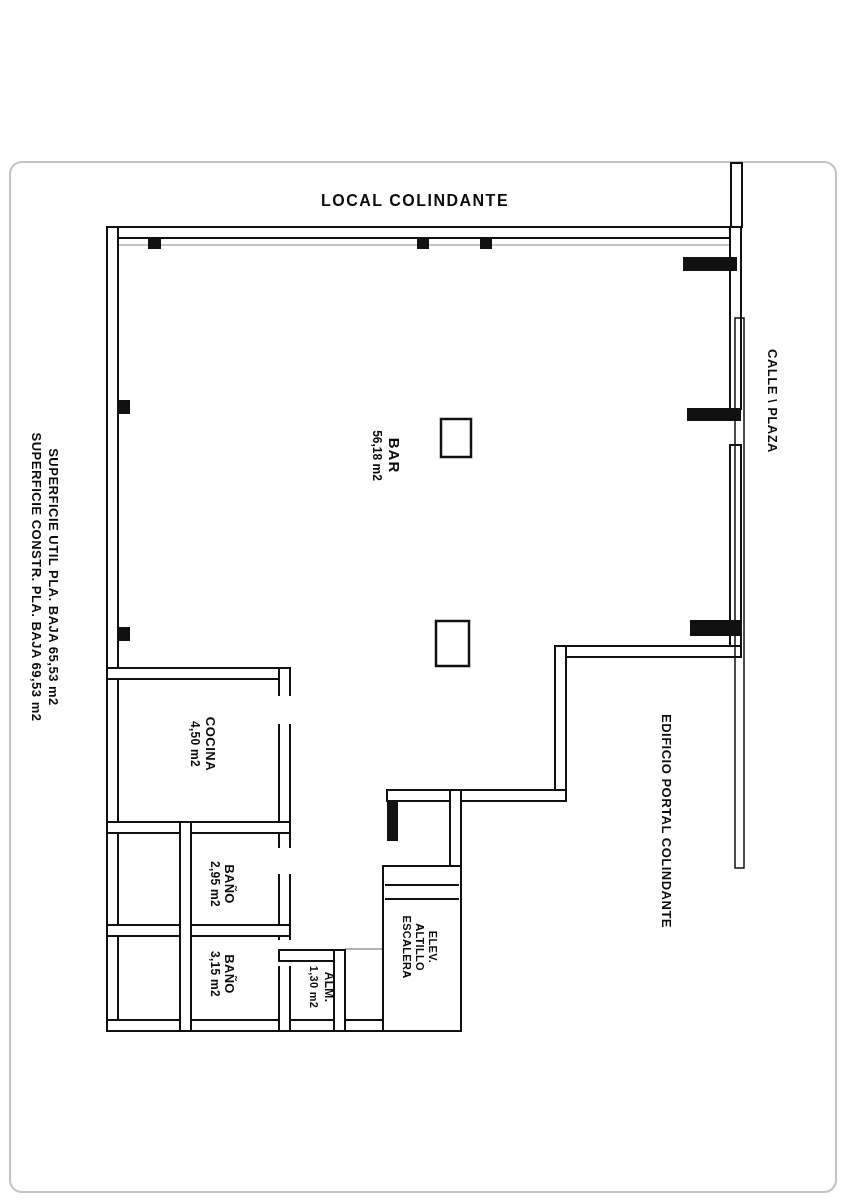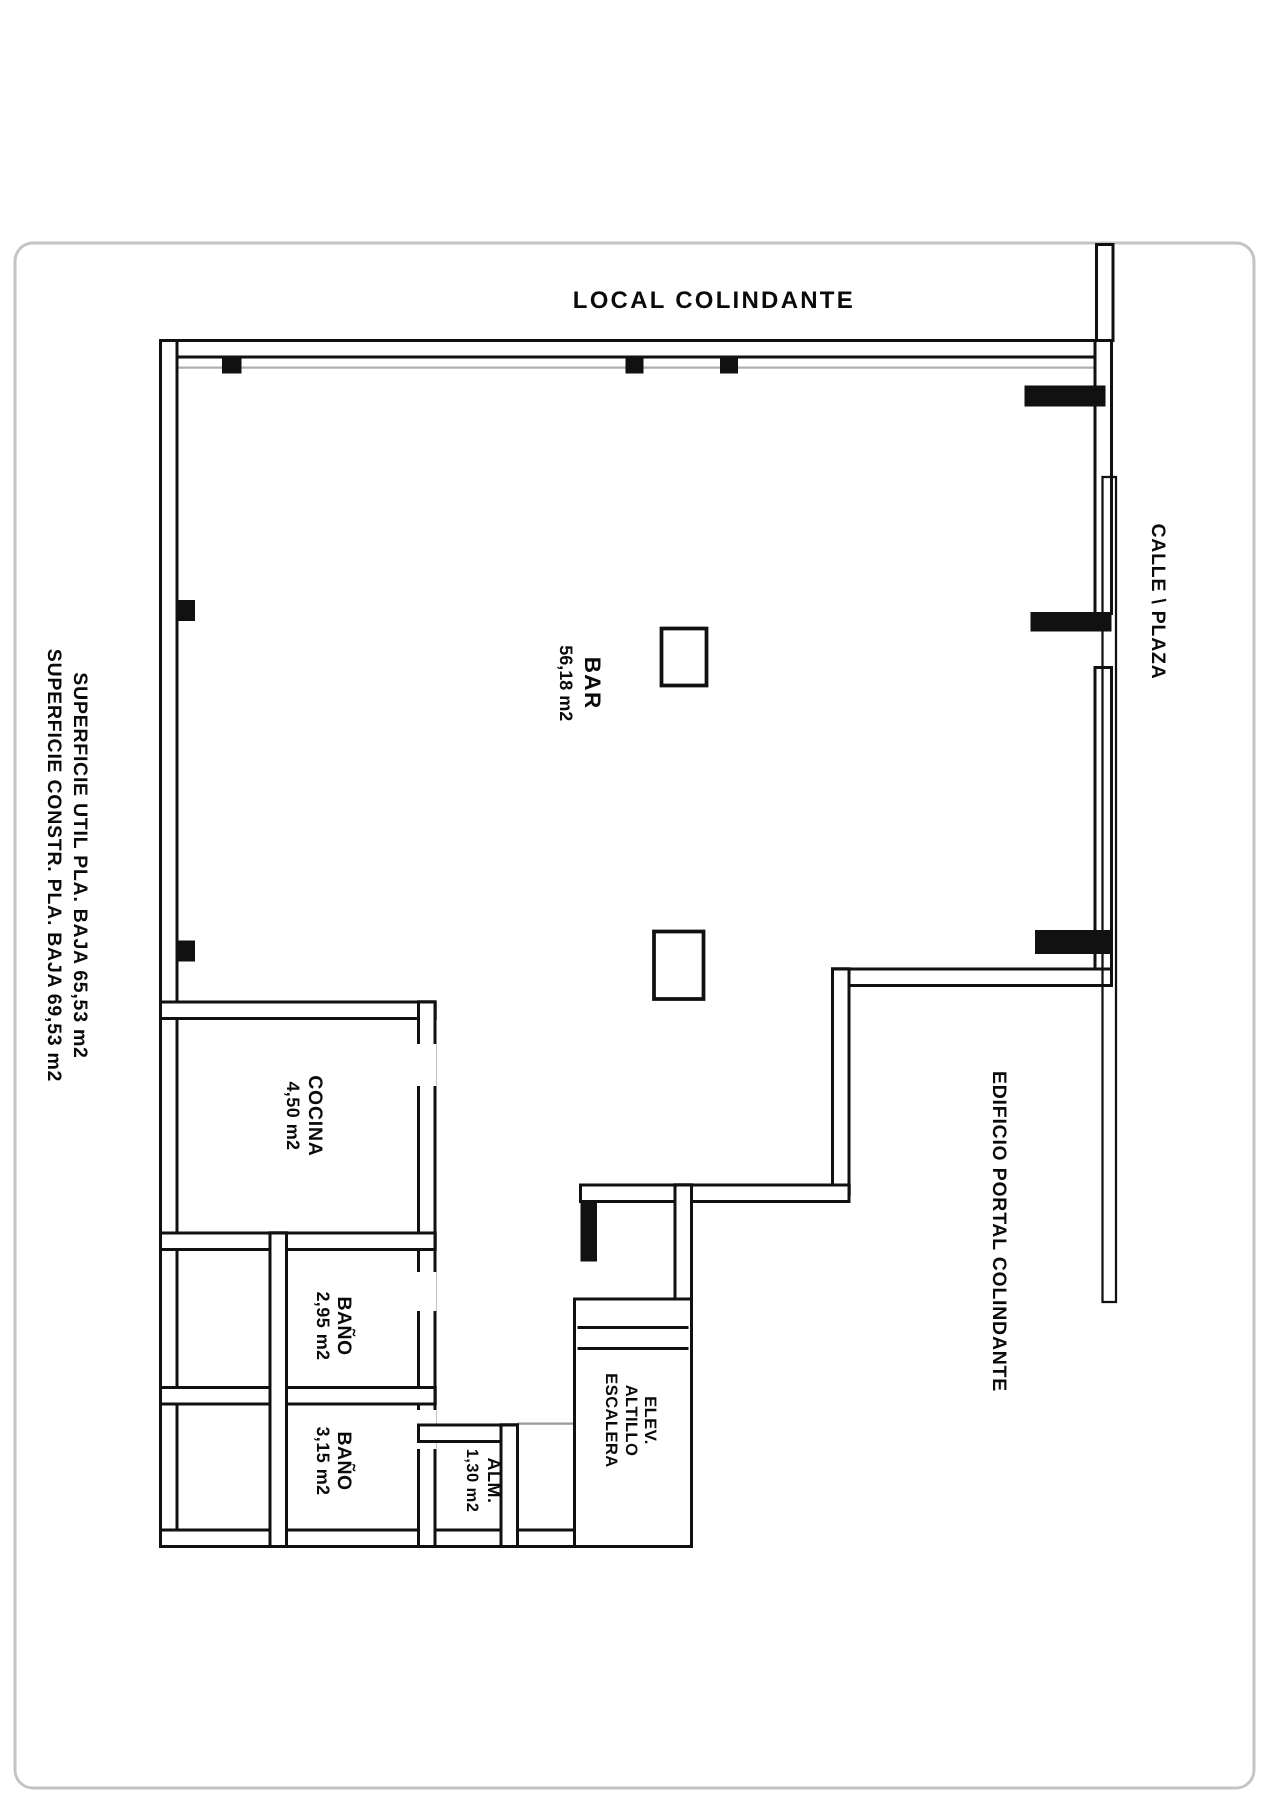--- a/index.html
+++ b/index.html
@@ -8,21 +8,21 @@
   svg{position:absolute;left:0;top:0;}
   .lbl{position:absolute;font-weight:bold;color:#0a0a0a;}
   .rot{position:absolute;}
   .rot .rin{transform-origin:0 0;text-align:center;}
   .l1{font-size:13px;line-height:17px;letter-spacing:.5px;white-space:nowrap;}
   .roomname{font-size:13px;line-height:16px;letter-spacing:.5px;white-space:nowrap;}
   .roomarea{font-size:12px;line-height:15px;letter-spacing:.3px;white-space:nowrap;}
   .barname{font-size:15px;line-height:19px;letter-spacing:1px;white-space:nowrap;}
   .barar{font-size:12px;line-height:16px;white-space:nowrap;}
   .st{font-size:11px;line-height:13px;letter-spacing:.3px;white-space:nowrap;}
-  #toplabel{left:260px;top:192px;width:310px;text-align:right;
+  #toplabel{left:260px;top:192px;width:310px;text-align:center;
             font-size:16px;letter-spacing:1.5px;}
 </style>
 </head>
 <body>
 
 <svg width="846" height="1200" viewBox="0 0 846 1200">
 
   <rect x="10" y="162" width="826" height="1030" rx="12" fill="none" stroke="#c4c4c4" stroke-width="2"></rect>
 
   <line x1="118" y1="245" x2="730" y2="245" stroke="#b0b0b0" stroke-width="1.5"></line>

